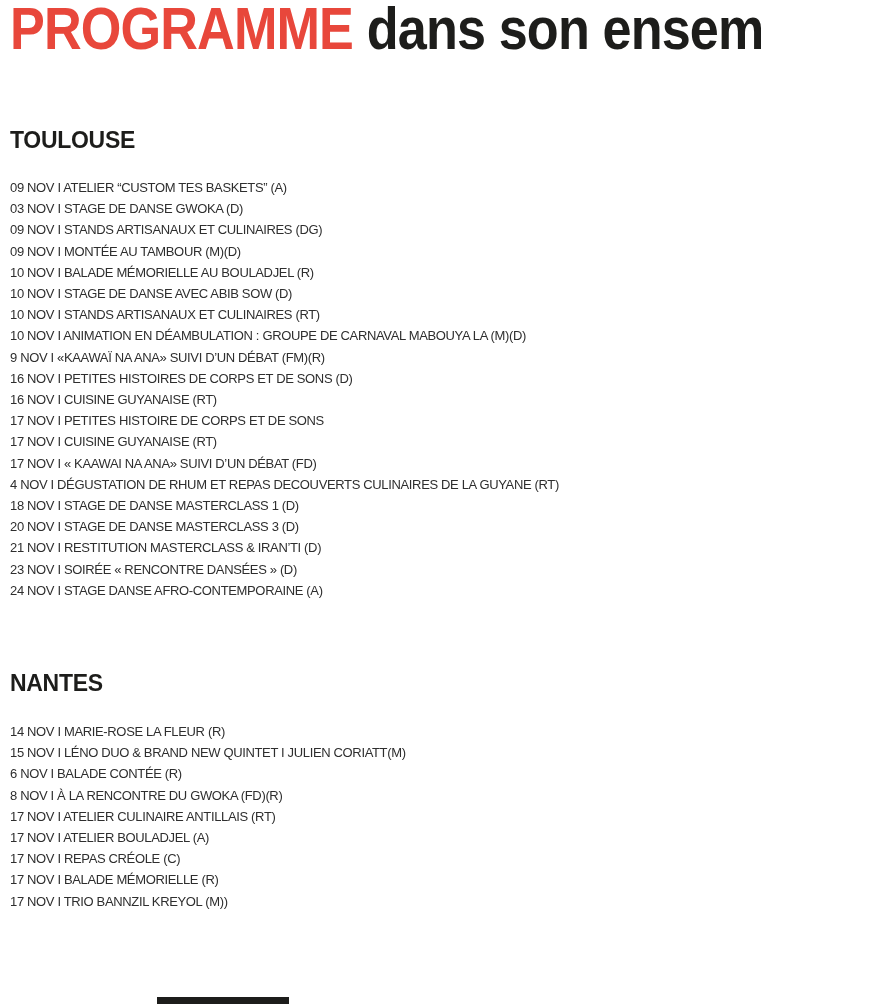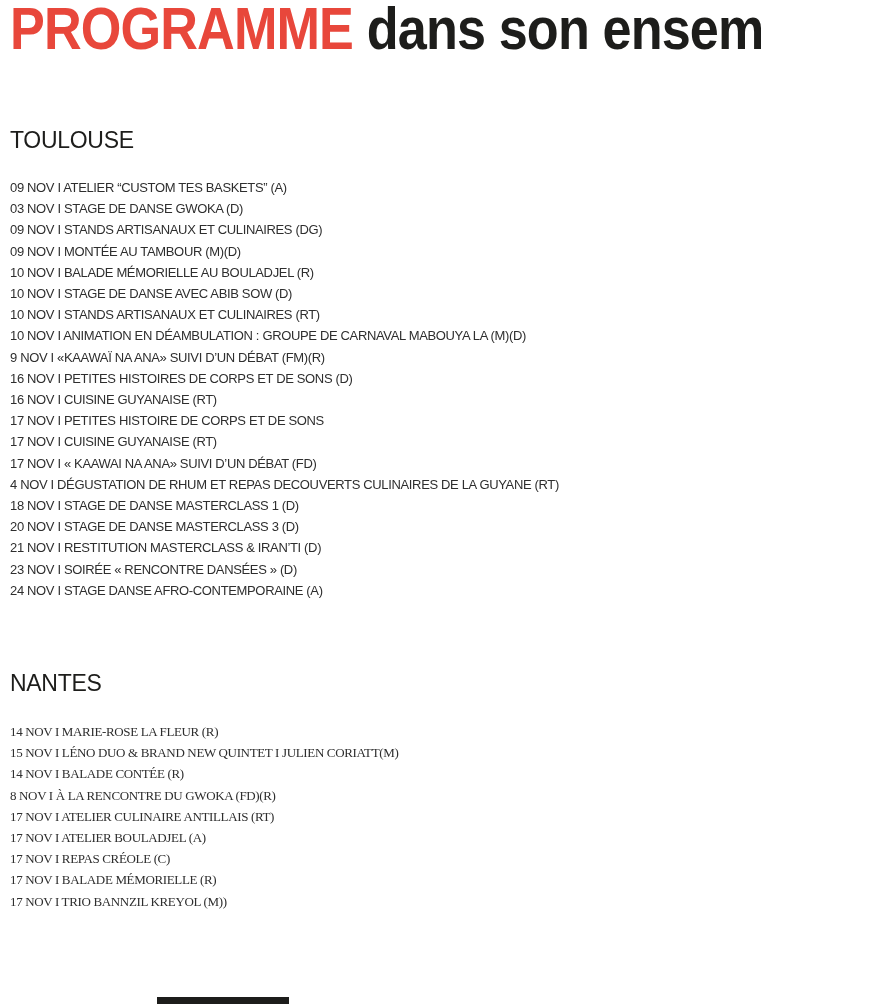--- a/index.html
+++ b/index.html
@@ -44,32 +44,32 @@
   .sections{
     position:absolute;
     top:0;
     left:10px;
     right:10px;
   }
   .city-section h2{
     margin:0;
     font-size:23px;
     line-height:26px;
-    font-weight:normal;
+    font-weight:bold;
     letter-spacing:-0.3px;
     color:var(--title-dark,#1d1d1b);
   }
   .sec-toulouse{margin-top:127px;}
   .sec-nantes{margin-top:69px;}
   .event-list{
     margin:24px 0 0 0;
     padding:0;
     list-style:none;
   }
-  .sec-nantes .event-list{margin-top:25px;font-family:Liberation Serif, serif;}
+  .sec-nantes .event-list{margin-top:25px;}
   .event-list li{
     margin:0;
     padding:0;
     font-size:13px;
     line-height:21.2px;
     letter-spacing:-0.35px;
     color:var(--body-text,#2e2e2e);
     white-space:nowrap;
   }
   
@@ -140,21 +140,21 @@
     </section>
 
     <section class="city-section sec-nantes">
       <h2>NANTES</h2>
       <ul class="event-list">
 
           <li>14 NOV I MARIE-ROSE LA FLEUR (R)</li>
 
           <li>15 NOV I LÉNO DUO &amp; BRAND NEW QUINTET I JULIEN CORIATT(M)</li>
 
-          <li>14 NOV I BALADE CONTÉE (R)</li>
+          <li>6 NOV I BALADE CONTÉE (R)</li>
 
           <li>8 NOV I À LA RENCONTRE DU GWOKA (FD)(R)</li>
 
           <li>17 NOV I ATELIER CULINAIRE ANTILLAIS (RT)</li>
 
           <li>17 NOV I ATELIER BOULADJEL (A)</li>
 
           <li>17 NOV I REPAS CRÉOLE (C)</li>
 
           <li>17 NOV I BALADE MÉMORIELLE (R)</li>

